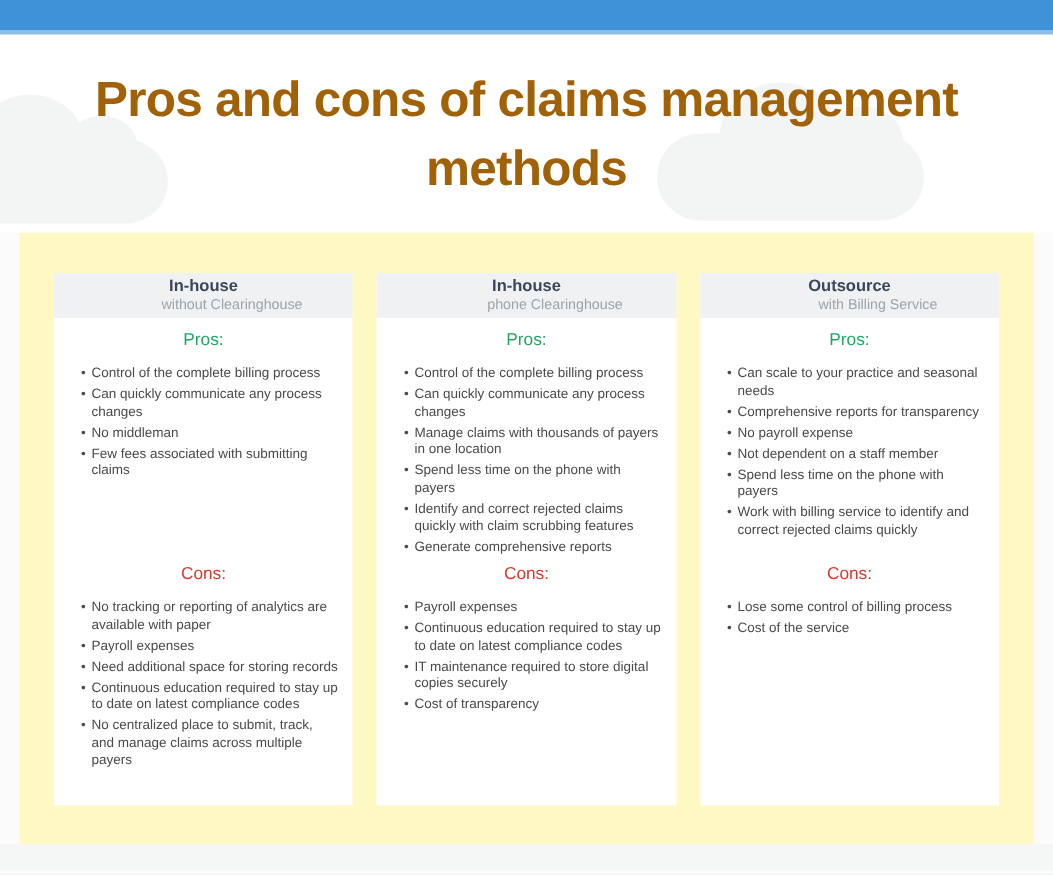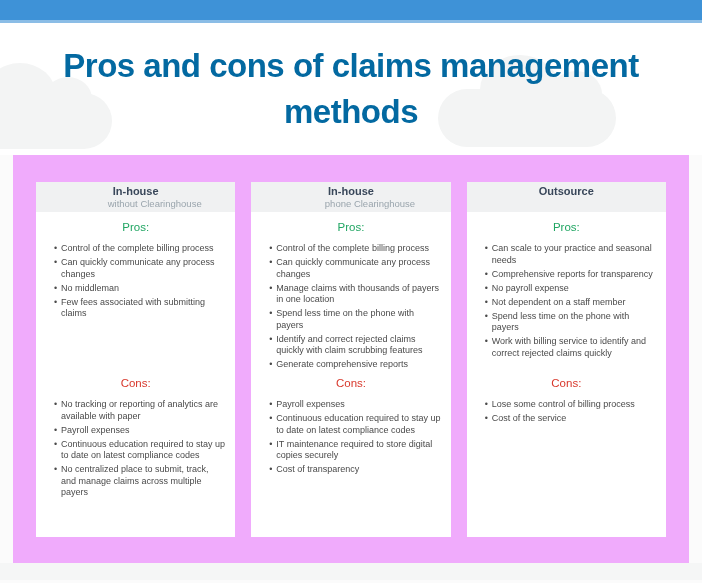--- a/index.html
+++ b/index.html
@@ -10,34 +10,34 @@
     background:#fbfbfb; overflow:hidden;
   }
   
   .top-bar {
     height:23px; background:#3e92d7; border-bottom:3px solid #8bbde6;
   }
   
   .title-area { height:132px; position:relative; background:#ffffff; }
   .page-title {
     position:relative; z-index:2; text-align:center; padding-top:20px;
-    font-size:33px; line-height:46px; font-weight:bold; color:#0369a1;
+    font-size:33px; line-height:46px; font-weight:bold; color:#a16207;
     letter-spacing:-0.5px;
   }
   .cloud { position:absolute; background:#f3f4f4; border-radius:100px; z-index:1; }
   .cloud::before, .cloud::after { content:""; position:absolute; background:#f3f4f4; border-radius:50%; }
   .cloud-left { left:-38px; top:70px; width:150px; height:56px; }
   .cloud-left::before { width:72px; height:64px; left:22px; top:-30px; }
   .cloud-left::after  { width:48px; height:44px; left:82px; top:-16px; }
   .cloud-right { left:438px; top:66px; width:178px; height:58px; }
   .cloud-right::before { width:80px; height:70px; left:42px; top:-34px; }
   .cloud-right::after  { width:52px; height:46px; left:112px; top:-18px; }
   
   .panel {
-    margin:0 13px; height:408px; background:#f0abfc;
+    margin:0 13px; height:408px; background:#fef9c3;
     padding:27px 23px 26px; display:flex; gap:16px;
   }
   .card { flex:1 1 0; background:#ffffff; display:flex; flex-direction:column; }
   .card-header {
     background:#f0f1f2; height:30px; padding-top:3px; text-align:center;
     flex:0 0 auto;
   }
   .card-title { font-size:11px; font-weight:bold; color:#39475a; line-height:13px; }
   .card-subtitle { font-size:9.5px; color:#9aa5ad; line-height:12px;padding-left:38px; }
   .card-body { flex:1 1 auto; display:flex; flex-direction:column; }
@@ -92,20 +92,21 @@
               <li class="bullet-item">No middleman</li>
               <li class="bullet-item">Few fees associated with submitting claims</li>
             </ul>
         </div>
         <div class="cons-section">
           <div class="section-heading">Cons:</div>
           <ul class="bullet-list">
 
           <li class="bullet-item">No tracking or reporting of analytics are available with paper</li>
               <li class="bullet-item">Payroll expenses</li>
+              <li class="bullet-item">Need additional space for storing records</li>
               <li class="bullet-item">Continuous education required to stay up to date on latest compliance codes</li>
               <li class="bullet-item">No centralized place to submit, track, and manage claims across multiple payers</li>
             </ul>
         </div>
       </div>
     </div>
 
     <div class="card">
       <div class="card-header">
         <div class="card-title">In-house</div>
@@ -133,20 +134,21 @@
               <li class="bullet-item">IT maintenance required to store digital copies securely</li>
               <li class="bullet-item">Cost of transparency</li>
             </ul>
         </div>
       </div>
     </div>
 
     <div class="card">
       <div class="card-header">
         <div class="card-title">Outsource</div>
+        <div class="card-subtitle">with Billing Service</div>
       </div>
       <div class="card-body">
         <div class="pros-section">
           <div class="section-heading">Pros:</div>
           <ul class="bullet-list">
 
           <li class="bullet-item">Can scale to your practice and seasonal needs</li>
               <li class="bullet-item">Comprehensive reports for transparency</li>
               <li class="bullet-item">No payroll expense</li>
               <li class="bullet-item">Not dependent on a staff member</li>

